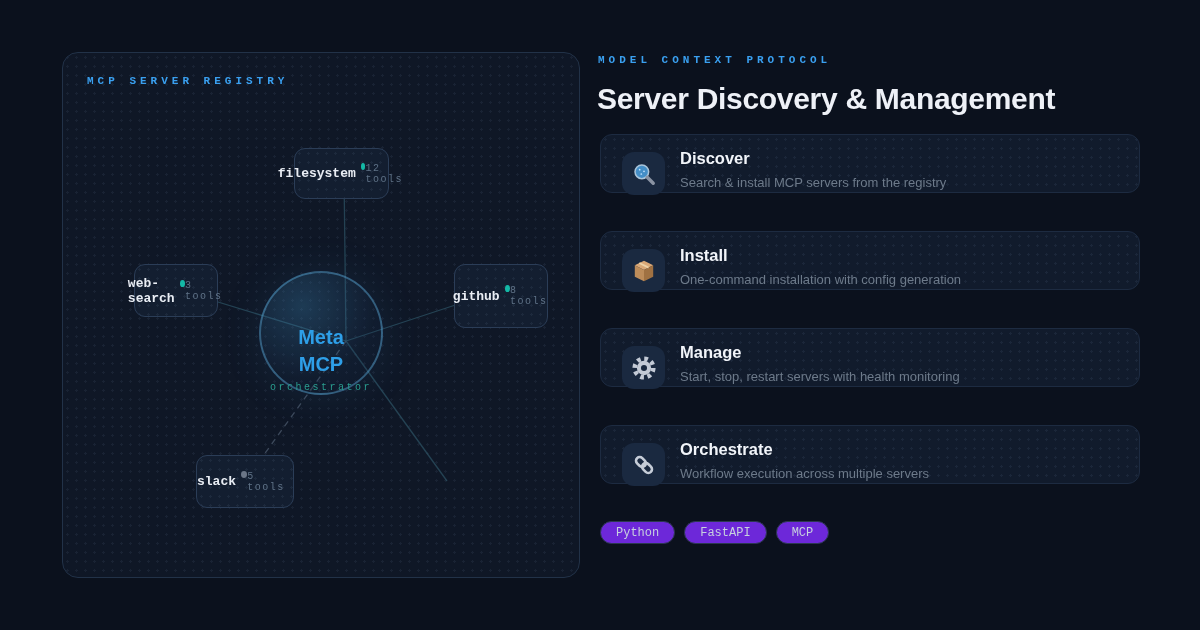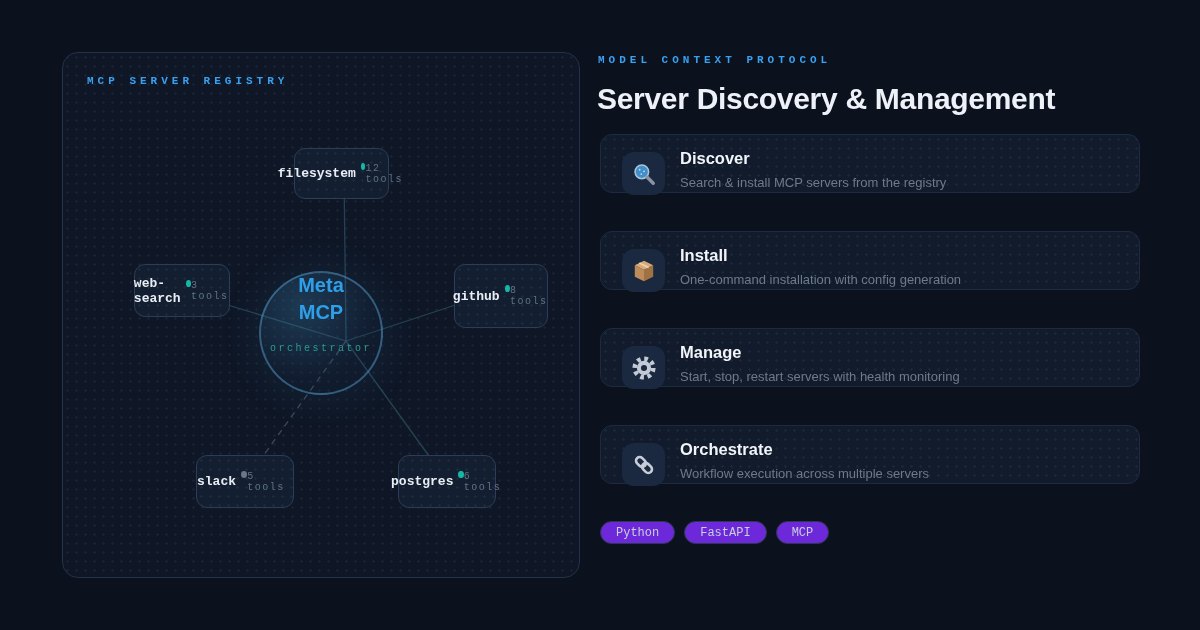--- a/index.html
+++ b/index.html
@@ -31,42 +31,42 @@
   }
   .net-svg { position:absolute; left:0; top:0; width:518px; height:526px; }
 
   .hub {
     position:absolute; left:196px; top:218px; width:124px; height:124px;
     border-radius:50%;
     border:2px solid rgba(88,166,212,0.48);
     background:
       radial-gradient(circle at 35% 28%, rgba(64,142,192,0.30), rgba(28,58,96,0.16) 62%, rgba(20,42,72,0.10));
     box-shadow:0 0 42px rgba(56,132,190,0.12);
-    display:flex; flex-direction:column; align-items:center; justify-content:flex-start;
+    display:flex; flex-direction:column; align-items:center; justify-content:flex-end;
     gap:2px;
   }
   .hub-line { font-size:20px; font-weight:bold; color:#2e9fe8; line-height:1.25; }
-  .hub-sub  { font-size:10px; letter-spacing:2.5px; color:#2a9d8f; margin-top:16px; }
+  .hub-sub  { font-size:10px; letter-spacing:2.5px; color:#2a9d8f; margin-top:3px; }
 
   .node {
     position:absolute;
     background-color:#131e30;
     border:1px solid #2b3d57;
     border-radius:11px;
     display:flex; flex-direction:row; align-items:center; justify-content:center;
     gap:5px;
   }
   .node-label { font-size:13px; font-weight:bold; color:#e9edf4; }
   .node-tools { display:flex; 
     font-size:10px; letter-spacing:1.5px; color:#5f7287; }
   .status-dot { width:7px; height:7px; border-radius:50%; background:#14b8a6; display:inline-block; }
   .status-dot.offline { background:#6b7687; }
 
   .n-filesystem { left:231px; top:95px;  width:95px; height:51px; }
-  .n-websearch  { left:71px;  top:211px; width:96px; height:53px; }
+  .n-websearch  { left:71px;  top:211px; width:84px; height:53px; }
   .n-github     { left:391px; top:211px; width:94px; height:64px; }
   .n-slack      { left:133px; top:402px; width:98px; height:53px; }
   .n-postgres   { left:335px; top:402px; width:98px; height:53px; }
 
   
   .eyebrow {
     position:absolute; left:598px; top:54px;
     font-size:11px; font-weight:bold; letter-spacing:4px;
     color:#3aa0f0;
   }
@@ -149,27 +149,20 @@
   </div>
 
   <div class="node dots n-slack">
     <div class="node-label mono">slack</div>
     <div class="node-tools mono">
       <span class="status-dot offline"></span>
       <span>5 tools</span>
     </div>
   </div>
 
-  <div class="node dots n-postgres">
-    <div class="node-label mono">postgres</div>
-    <div class="node-tools mono">
-      <span class="status-dot online"></span>
-      <span>6 tools</span>
-    </div>
-  </div>
 </div>
 
 <div class="eyebrow mono">MODEL CONTEXT PROTOCOL</div>
 <h1 class="headline">Server Discovery &amp; Management</h1>
 
 <div class="card dots card-1">
   <div class="icon-box">
     <svg width="26" height="26" viewBox="0 0 24 24">
       <circle cx="10" cy="10" r="6.3" fill="#4fa8e8" fill-opacity="0.8" stroke="#a9c4da" stroke-width="1.4"></circle>
       <circle cx="8" cy="8" r="0.8" fill="#bfe2ff"></circle>

